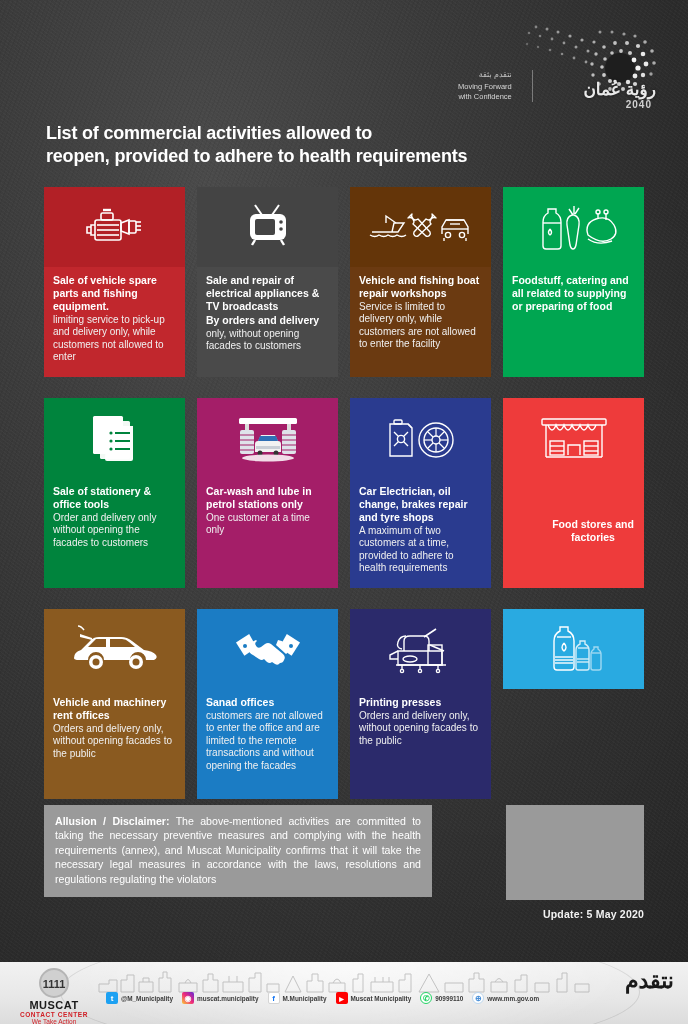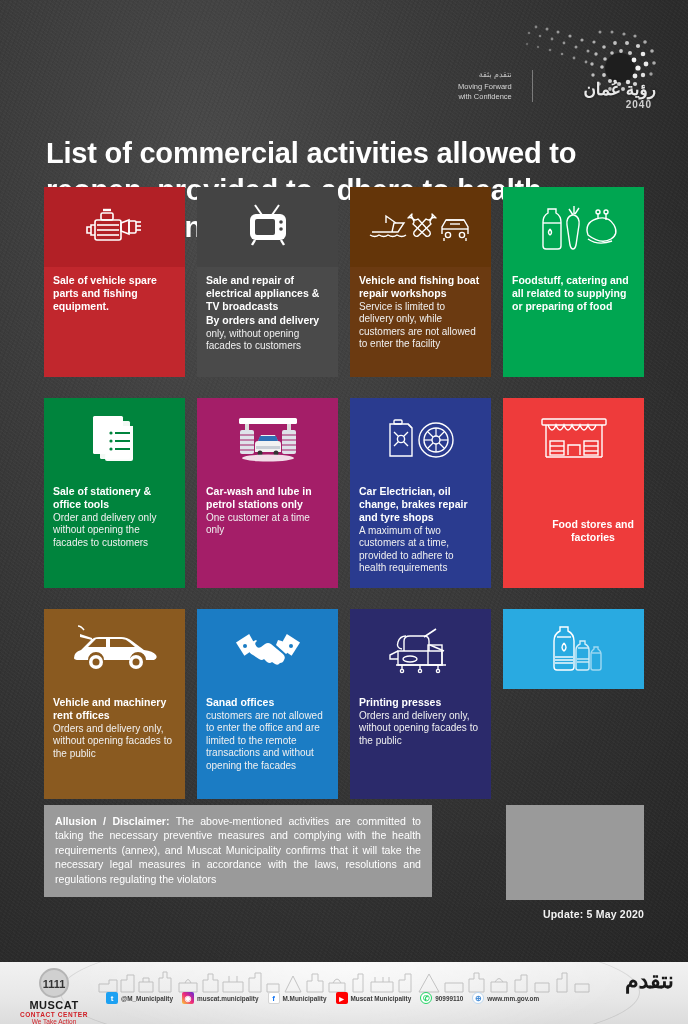--- a/index.html
+++ b/index.html
@@ -42,23 +42,23 @@
   }
   .vlogo-en {
     position: absolute; left: 2px; bottom: 6px;
     color: #d6d6d6; font-size: 7.5px; line-height: 1.35;
     text-align: right; border-right: 1px solid rgba(255,255,255,.35);
     padding-right: 20px;
   }
   .vlogo-en .ar-small { font-size: 8px; opacity: .85; display: block; margin-bottom: 1px; }
 
   .headline {
-    position: absolute; left: 46px; top: 135px; right: 40px;
+    position: absolute; left: 46px; top: 122px; right: 40px;
     color: #ffffff;
-    font-size: 29px; font-weight: bold; line-height: 1.28;
+    font-size: 18px; font-weight: bold; line-height: 1.28;
     letter-spacing: -0.2px;
   }
   .headline .l2 { display: block; }
 
   
   .grid {
     position: absolute; left: 44px; top: 187px;
     width: 600px;
     display: grid;
     grid-template-columns: repeat(4, 141px);
@@ -247,20 +247,21 @@
           <line x1="57" y1="27" x2="62" y2="27"></line>
           <path d="M16 22 h-4 v10 h4"></path>
             <path d="M12 24 h-4 v6 h4"></path>
           <line x1="18" y1="22" x2="40" y2="22"></line>
             <line x1="18" y1="27" x2="40" y2="27"></line>
           <line x1="18" y1="32" x2="40" y2="32"></line>
         </svg>
       </div>
       <div class="card-body" style="background:#c1272d">
         <div class="card-title">Sale of vehicle spare parts and fishing equipment.</div>
+        <div class="card-sub">limiting service to pick-up and delivery only, while customers not allowed to enter</div>
       </div>
     </div>
 
     <div class="card">
       <div class="card-icon" style="background:#444444">
         <svg width="60" height="52" viewBox="0 0 60 52" fill="#fff">
           <path d="M24 14 L17 4" stroke="#fff" stroke-width="2" fill="none"></path>
           <path d="M34 14 L41 4" stroke="#fff" stroke-width="2" fill="none"></path>
           <rect x="12" y="13" width="36" height="26" rx="6"></rect>
           <rect x="17" y="18" width="20" height="16" rx="2" fill="#444"></rect>

